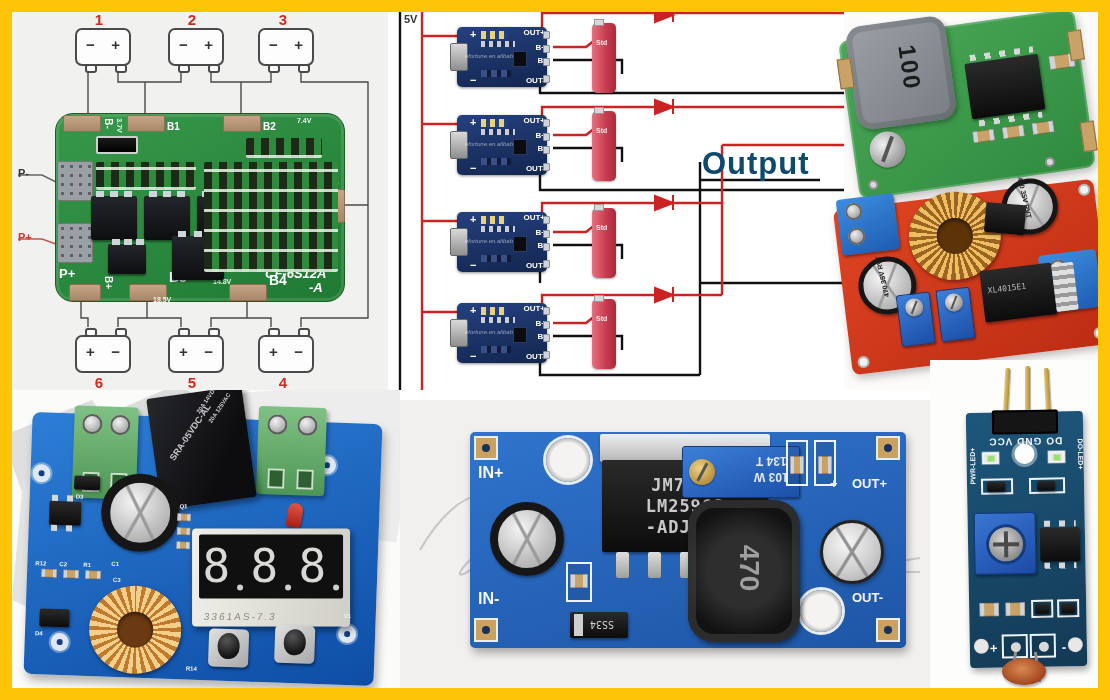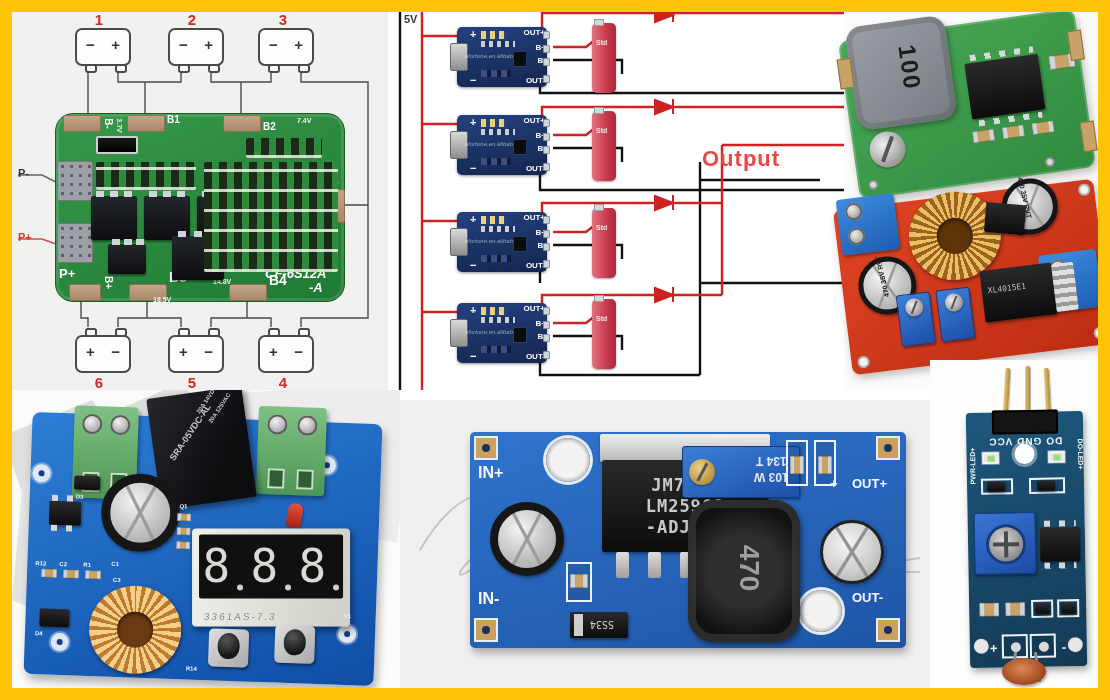--- a/index.html
+++ b/index.html
@@ -33,21 +33,21 @@
   .mr.outp{right:2px;top:2px;} .mr.bp{right:1px;top:17px;} .mr.bm{right:1px;top:30px;} .mr.outm{right:2px;bottom:2px;}
   .wm{position:absolute;left:8px;top:26px;font-size:6px;color:rgba(255,255,255,.5);font-style:italic;}
   .tpmod .d1{position:absolute;left:24px;top:4px;width:26px;height:8px;background:repeating-linear-gradient(90deg,#e8d27a 0 5px,#27407f 5px 9px);}
   .tpmod .d2{position:absolute;left:24px;top:14px;width:34px;height:6px;background:repeating-linear-gradient(90deg,#c9ced6 0 4px,#1b2f5e 4px 8px);}
   .tpmod .d3{position:absolute;left:56px;top:24px;width:14px;height:16px;background:#0b0c10;border:1px solid #2c3a60;}
   .tpmod .d4{position:absolute;left:24px;bottom:10px;width:30px;height:7px;background:repeating-linear-gradient(90deg,#3a4f86 0 6px,#111b38 6px 10px);}
   .tpmod .prt{position:absolute;right:-3px;width:7px;height:8px;background:#cfd4da;border:1px solid #8a8f96;border-radius:1px;}
   .cell{left:580px;width:24px;height:70px;background:linear-gradient(90deg,#e4717f,#c83a4e 60%,#a82a3c);border-radius:5px;box-shadow:0 1px 2px rgba(0,0,0,.35);}
   .cell .cap{position:absolute;left:2px;top:-4px;width:10px;height:7px;background:#d8d8d8;border:1px solid #999;}
   .cell .lab{position:absolute;left:4px;top:16px;color:rgba(255,255,255,.85);font-size:7px;font-weight:bold;}
-  .outputtxt{left:690px;top:134px;font-size:22px;font-weight:bold;color:#ef4444;letter-spacing:1px;}
+  .outputtxt{left:690px;top:134px;font-size:31px;font-weight:bold;color:#0c4a6e;letter-spacing:1px;}
   .fivev{left:392px;top:1px;font-size:11px;font-weight:bold;color:#333;}
   
   .minibuck{left:836px;top:12px;width:238px;height:160px;transform:rotate(-8deg);background:linear-gradient(150deg,#4aa957,#2f8a3e);border-radius:10px;box-shadow:2px 4px 8px rgba(0,0,0,.25),inset 0 0 0 2px rgba(255,255,255,.18);}
   .ind-gray{position:absolute;left:8px;top:-12px;width:100px;height:104px;background:linear-gradient(140deg,#9aa0a5,#777d82);border-radius:16px;box-shadow:inset 0 0 0 6px rgba(0,0,0,.12),2px 3px 5px rgba(0,0,0,.3);}
   .ind-gray b{position:absolute;left:36px;top:34px;color:#1c1c1c;font-size:24px;letter-spacing:2px;transform:rotate(90deg);}
   .soic{background:linear-gradient(#2a2a2a,#0c0c0c);border-radius:2px;box-shadow:1px 2px 3px rgba(0,0,0,.4);}
   .pinrow{position:absolute;height:6px;background:repeating-linear-gradient(90deg,#d7d7d7 0 6px,rgba(0,0,0,0) 6px 15px);}
   .trimscrew{position:absolute;border-radius:50%;background:radial-gradient(circle at 38% 35%,#f0f0f0,#9a9a9a 70%,#777);box-shadow:0 1px 2px rgba(0,0,0,.4);}
   .trimscrew i{position:absolute;left:45%;top:12%;width:10%;height:76%;background:#555;transform:rotate(28deg);}
   .smd-tan{position:absolute;background:linear-gradient(90deg,#cfd4d8 0 22%,#c8a266 22% 78%,#cfd4d8 78%);border-radius:1px;border:1px solid rgba(0,0,0,.25);}
@@ -188,21 +188,21 @@
       <i class="pad" style="left:71px;top:1px;width:38px;height:17px"></i>
       <i class="pad" style="left:167px;top:1px;width:38px;height:17px"></i>
       <i class="pad" style="left:267px;top:75px;width:22px;height:34px"></i>
       <i class="pad" style="left:13px;top:170px;width:32px;height:17px"></i>
       <i class="pad" style="left:73px;top:170px;width:38px;height:17px"></i>
       <i class="pad" style="left:173px;top:170px;width:38px;height:17px"></i>
       <i class="gpad" style="left:1px;top:47px;width:36px;height:40px"></i>
       <i class="gpad" style="left:1px;top:109px;width:36px;height:40px"></i>
 
       <span class="padlab" style="left:47px;top:4px;transform:rotate(90deg)">B-</span>
-      <span class="padlab" style="left:111px;top:0">B1</span>
+      <span class="padlab" style="left:111px;top:7px">B1</span>
       <span class="padlab" style="left:207px;top:7px">B2</span>
       <span class="padlab" style="left:266px;top:60px;font-size:13px">B3</span>
       <span class="padlab" style="left:46px;top:163px;transform:rotate(90deg)">B+</span>
       <span class="padlab" style="left:113px;top:155px;font-size:14px">B5</span>
       <span class="padlab" style="left:213px;top:158px;font-size:14px">B4</span>
       <span class="padlab" style="left:3px;top:152px;font-size:13px">P+</span>
       <span class="padlab" style="left:209px;top:152px;font-size:13px;font-style:italic">CF-6S12A</span>
       <span class="padlab" style="left:253px;top:166px;font-size:13px;font-style:italic">-A</span>
       <span class="volt" style="left:56px;top:8px;transform:rotate(90deg)">3.7V</span>
       <span class="volt" style="left:241px;top:3px">7.4V</span>

